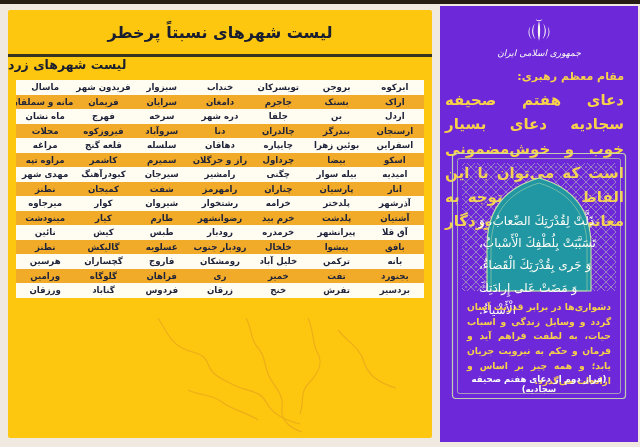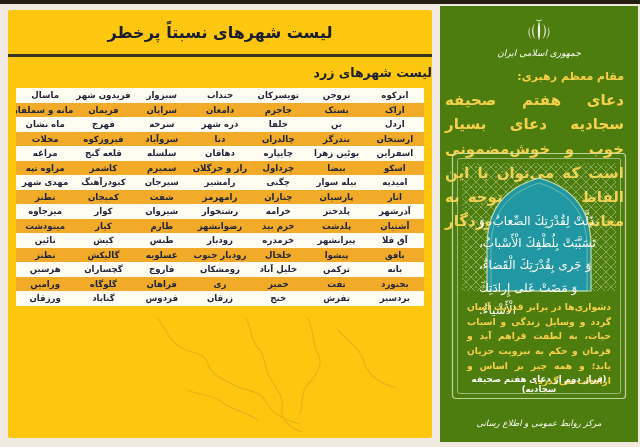--- a/index.html
+++ b/index.html
@@ -7,33 +7,33 @@
        font-family:"DejaVu Sans",sans-serif;}
   .page{position:relative;width:640px;height:447px;}
   .top-line{position:absolute;left:0;top:0;width:640px;height:4px;background:#261e13;}
 
   
   .yellow-panel{position:absolute;left:8px;top:10px;width:424px;height:428px;
     background:#fdc70f;border-radius:2px;overflow:hidden;}
   .panel-title{position:relative;z-index:2;margin-top:13px;text-align:center;
     font-size:16px;font-weight:bold;color:#181d30;letter-spacing:.2px;}
   .divider{position:relative;z-index:2;margin-top:12px;height:3px;background:#37351f;}
-  .panel-subtitle{position:relative;z-index:2;margin-top:8px;text-align:right;
+  .panel-subtitle{position:relative;z-index:2;margin-top:0;text-align:left;
     font-size:12.5px;font-weight:bold;color:#181d30;}
   .cities-table{position:relative;z-index:2;width:408px;margin:8px 8px 0 8px;
     border-collapse:collapse;table-layout:fixed;}
   .cities-table td{height:14.5px;font-size:8.6px;font-weight:bold;color:#20243a;
     text-align:center;vertical-align:middle;padding:0 1px;white-space:nowrap;overflow:hidden;}
   tr.light{background:#fffdf2;}
   tr.gold{background:#f2ab28;}
   .map-watermark{position:absolute;left:0;top:80px;z-index:1;}
 
   
   .teal-panel{position:absolute;left:440px;top:6px;width:198px;height:436px;
-    background:#4d7c0f;color:#fff;overflow:hidden;}
+    background:#6d28d9;color:#fff;overflow:hidden;}
   .emblem{display:block;margin:10px auto 2px auto;}
   .org-line1{text-align:center;font-size:9px;color:#fdfdf4;font-style:italic;}
   .org-line2{text-align:center;font-size:10.5px;color:#fdfdf4;font-style:italic;margin-top:5px;}
   .leader-label{margin:12px 14px 0 14px;text-align:right;font-size:11px;
     font-weight:bold;color:#f7d14a;}
   .leader-quote{margin:5px 14px 0 5px;font-size:15px;line-height:1.62;
     font-weight:bold;color:#f7d14a;text-align:justify;text-align-last:center;}
   .frame{position:absolute;left:11px;top:146px;width:176px;height:248px;}
   .frame-svg{position:absolute;left:0;top:0;}
   .arabic-prayer{position:absolute;left:28px;top:58px;width:120px;font-size:12px;
@@ -237,15 +237,14 @@
         <rect x="6.5" y="6.5" width="163" height="235" rx="2" fill="none" stroke="#c9dfa9" stroke-width="0.8" opacity="0.8"></rect>
         <rect x="11" y="11" width="154" height="128" fill="url(#geo)" opacity="0.9"></rect>
         <path d="M36 139 L36 94 C36 60 52 36 88 26 C124 36 140 60 140 94 L140 139 Z" fill="#2197a3" stroke="#c9dfa9" stroke-width="1.1" opacity="1"></path>
         <path d="M40 139 L40 95 C40 64 55 41 88 31 C121 41 136 64 136 95 L136 139 Z" fill="none" stroke="#c9dfa9" stroke-width="0.6" opacity="0.8"></path>
       </svg>
       <div class="arabic-prayer">ذَلَّتْ لِقُدْرَتِكَ الصِّعابُ، وَ تَسَبَّبَتْ بِلُطْفِكَ الْأَسْبابُ، وَ جَرى بِقُدْرَتِكَ الْقَضاءُ، وَ مَضَتْ عَلى إِرادَتِكَ الْأَشْياءُ.</div>
       <div class="translation">دشواری‌ها در برابر قدرتت آسان گردد و وسایل زندگی و اسباب حیات، به لطفت فراهم آید و فرمان و حکم به نیرویت جریان یابد؛ و همه چیز بر اساس و اراده‌ات می‌گذرد.</div>
       <div class="citation">(فراز دوم از دعای هفتم صحیفه سجادیه)</div>
     </div>
 
-    <div class="footer-org">مرکز روابط عمومی و اطلاع رسانی</div>
   </div>
 </div>
 
 </body></html>

